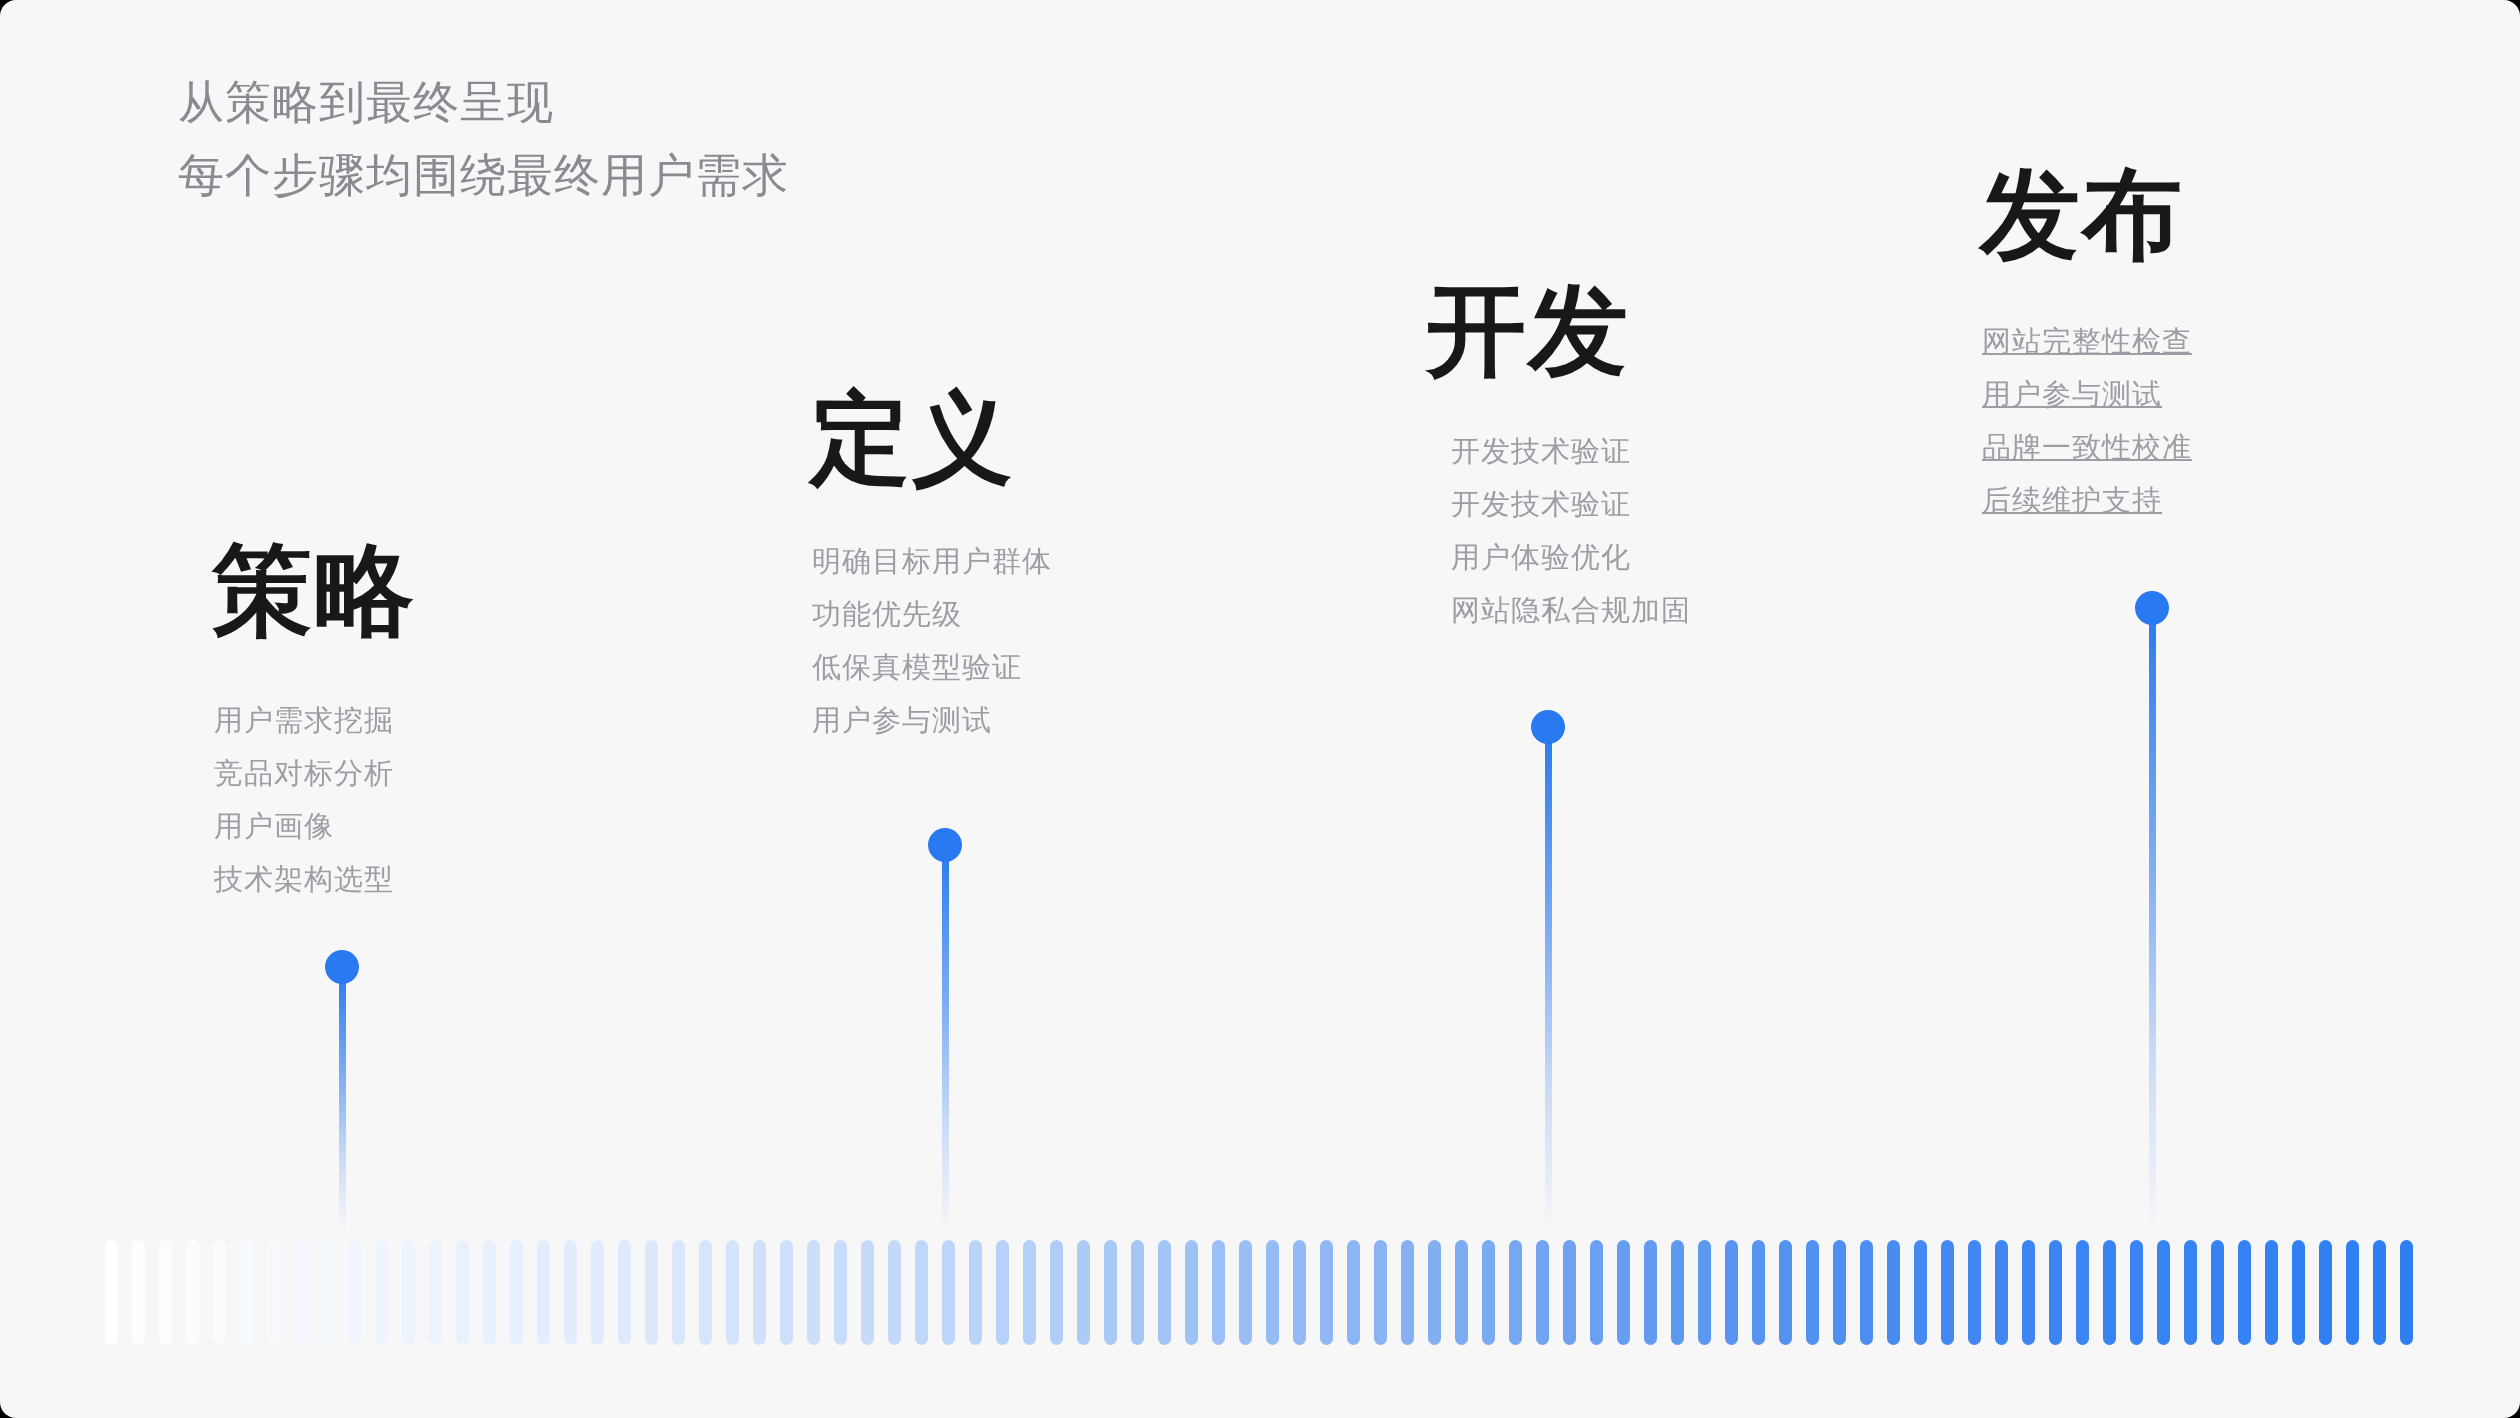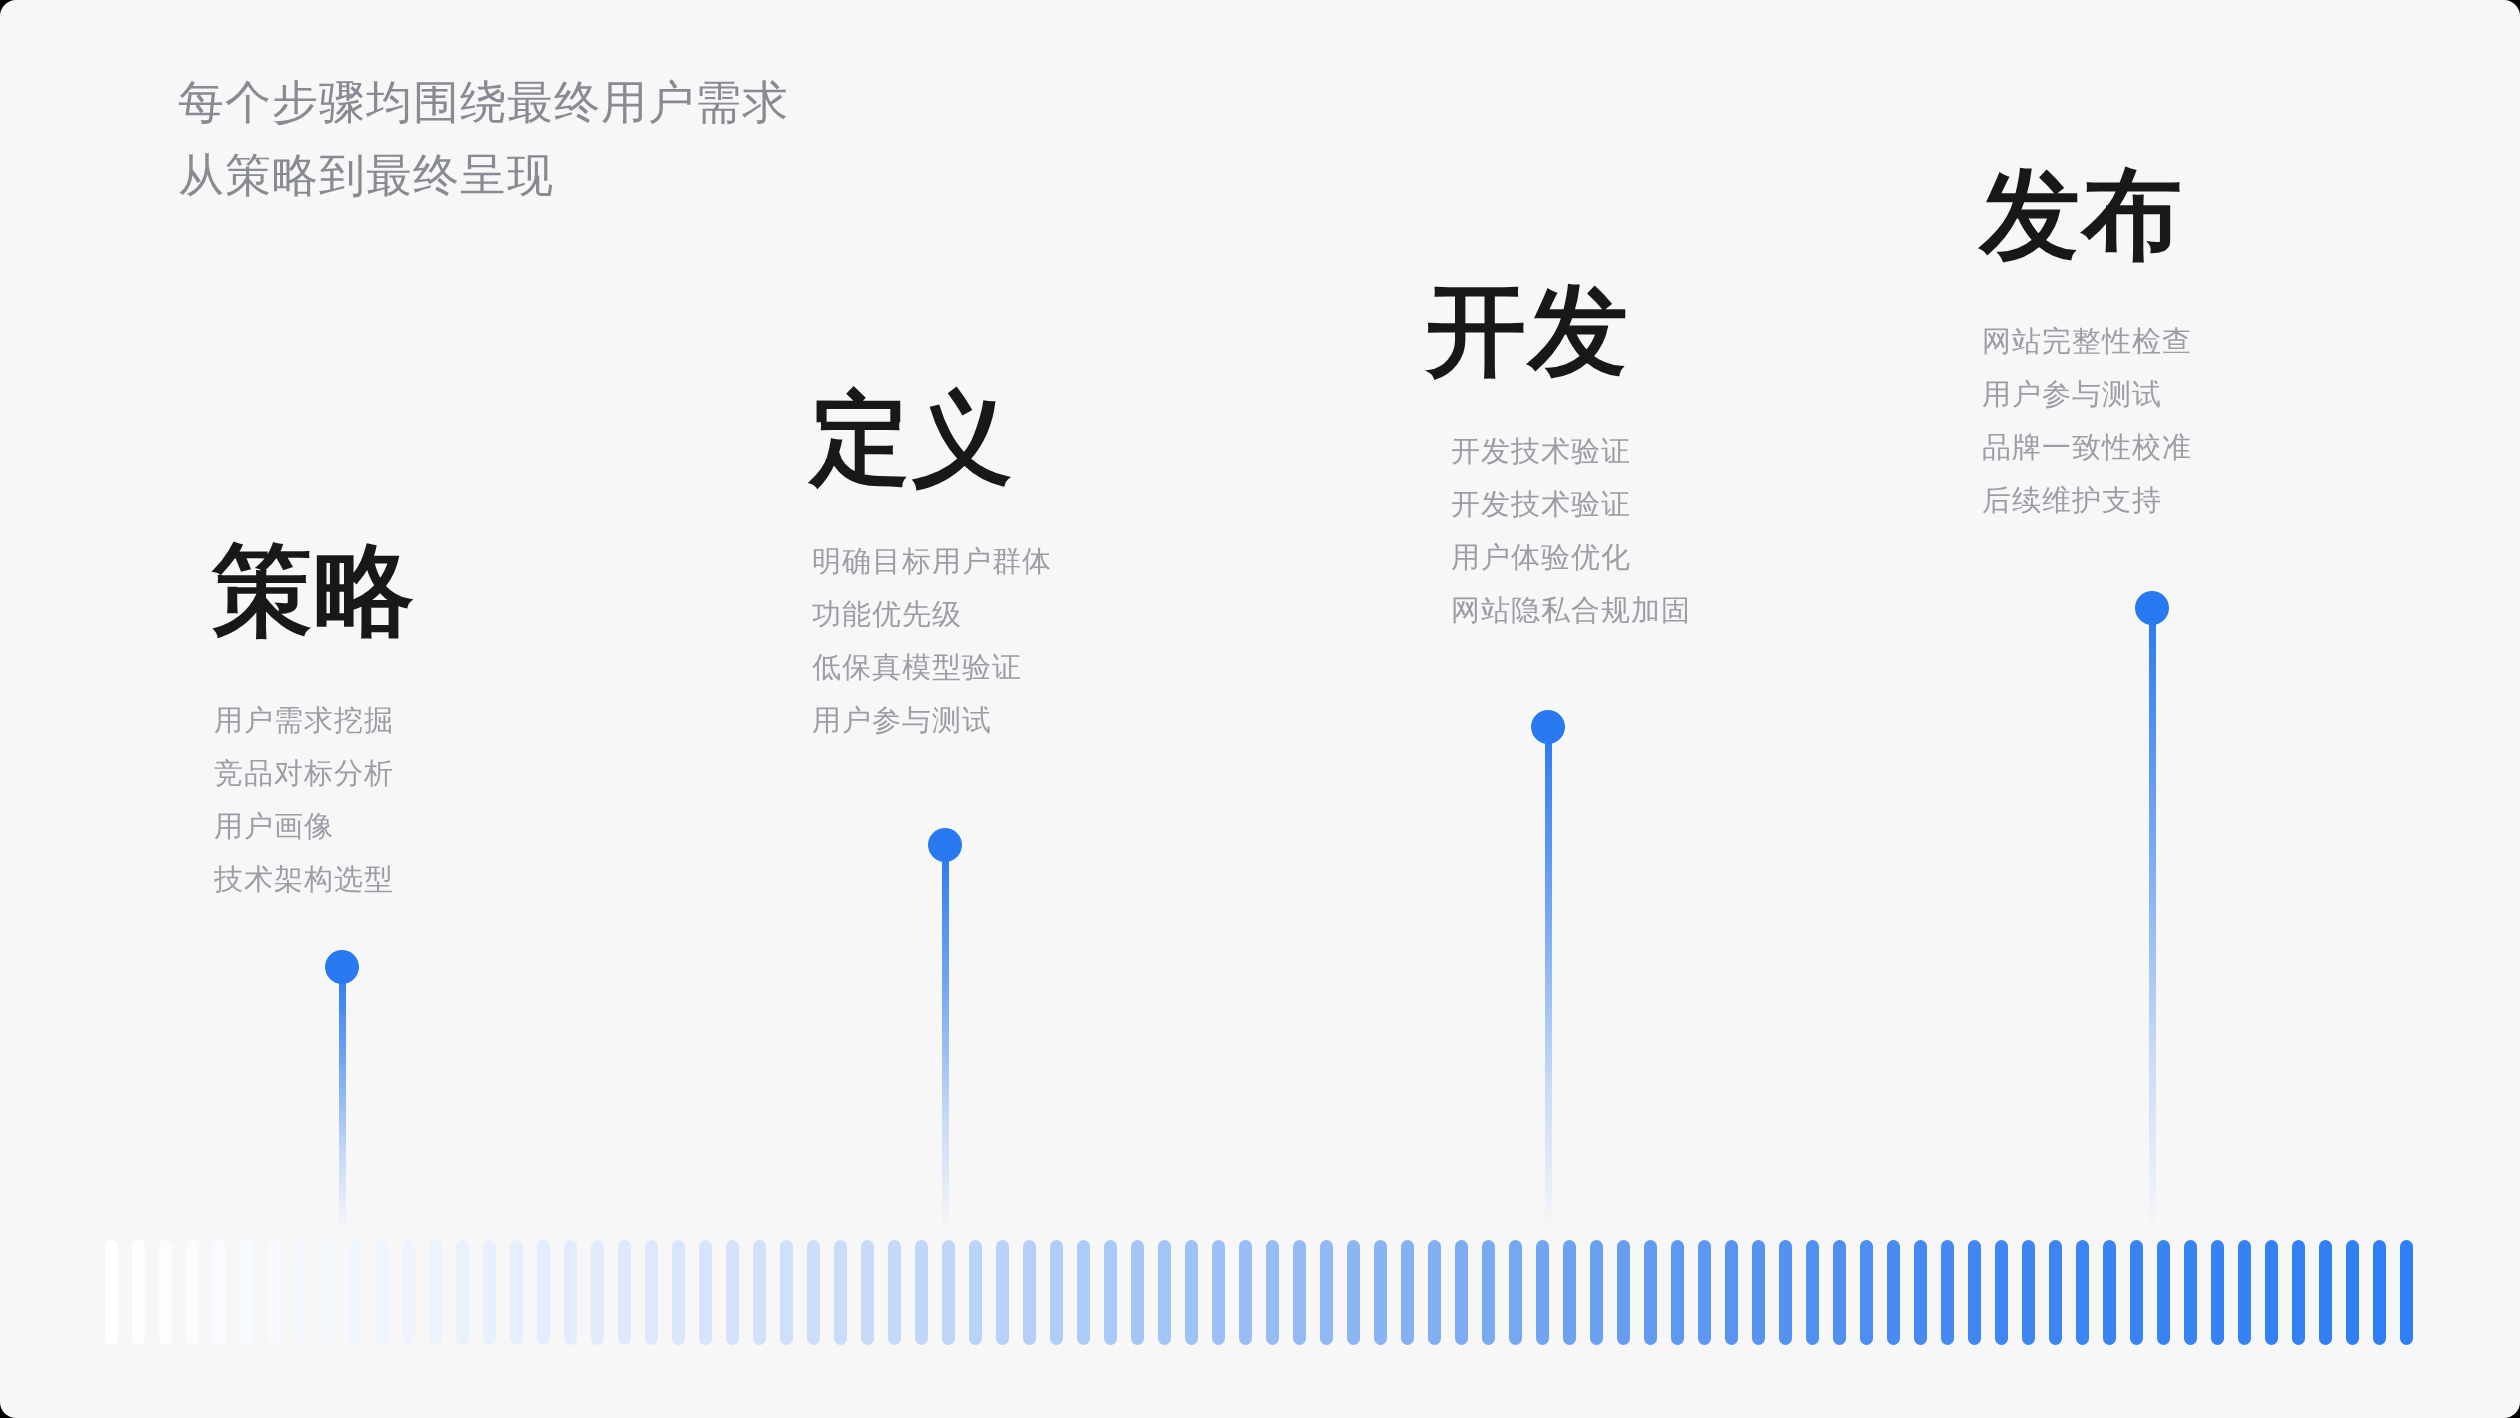--- a/index.html
+++ b/index.html
@@ -57,22 +57,22 @@
   .bar {
     position: absolute;
     border-radius: 7px;
   }
 </style>
 </head>
 <body>
 
 <div class="canvas">
   <div class="header">
+    <div>从策略到最终呈现</div>
     <div>每个步骤均围绕最终用户需求</div>
-    <div>从策略到最终呈现</div>
   </div>
   <div id="stages">
       <div class="stage-title" style="left: 212px; top: 538px;">策略</div>
       <ul class="stage-items" style="left: 214px; top: 694px;">
         <li>用户需求挖掘</li>
         <li>竞品对标分析</li>
         <li>用户画像</li>
         <li>技术架构选型</li>
       </ul>
       <div class="marker-stem" style="left: 338.5px; top: 967px; width: 7px; height: 265px; background: linear-gradient(rgb(41, 121, 240) 0%, rgba(41, 121, 240, 0.62) 38%, rgba(41, 121, 240, 0.22) 72%, rgba(41, 121, 240, 0) 100%);"></div>
@@ -89,21 +89,21 @@
       <div class="stage-title" style="left: 1405px; top: 278px; margin-left: 21px;">开发</div>
       <ul class="stage-items" style="left: 1407px; top: 425px; margin-left: 44px;">
         <li>开发技术验证</li>
         <li>开发技术验证</li>
         <li>用户体验优化</li>
         <li>网站隐私合规加固</li>
       </ul>
       <div class="marker-stem" style="left: 1544.5px; top: 727px; width: 7px; height: 505px; background: linear-gradient(rgb(41, 121, 240) 0%, rgba(41, 121, 240, 0.62) 38%, rgba(41, 121, 240, 0.22) 72%, rgba(41, 121, 240, 0) 100%);"></div>
       <div class="marker-dot" style="left: 1531px; top: 710px; width: 34px; height: 34px; background: rgb(41, 121, 240);"></div>
       <div class="stage-title" style="left: 1980px; top: 170px; font-family: Liberation Mono, monospace;">发布</div>
-      <ul class="stage-items" style="left: 1982px; top: 315px;">
+      <ul class="stage-items" style="left: 1982px; top: 315px; text-decoration: underline;">
         <li>网站完整性检查</li>
         <li>用户参与测试</li>
         <li>品牌一致性校准</li>
         <li>后续维护支持</li>
       </ul>
       <div class="marker-stem" style="left: 2148.5px; top: 608px; width: 7px; height: 624px; background: linear-gradient(rgb(41, 121, 240) 0%, rgba(41, 121, 240, 0.62) 38%, rgba(41, 121, 240, 0.22) 72%, rgba(41, 121, 240, 0) 100%);"></div>
       <div class="marker-dot" style="left: 2135px; top: 591px; width: 34px; height: 34px; background: rgb(41, 121, 240);"></div>
     </div>
   <div id="bars">
       <div class="bar" style="left: 105px; top: 1240px; width: 13px; height: 105px; background: rgb(255, 255, 255);"></div>

